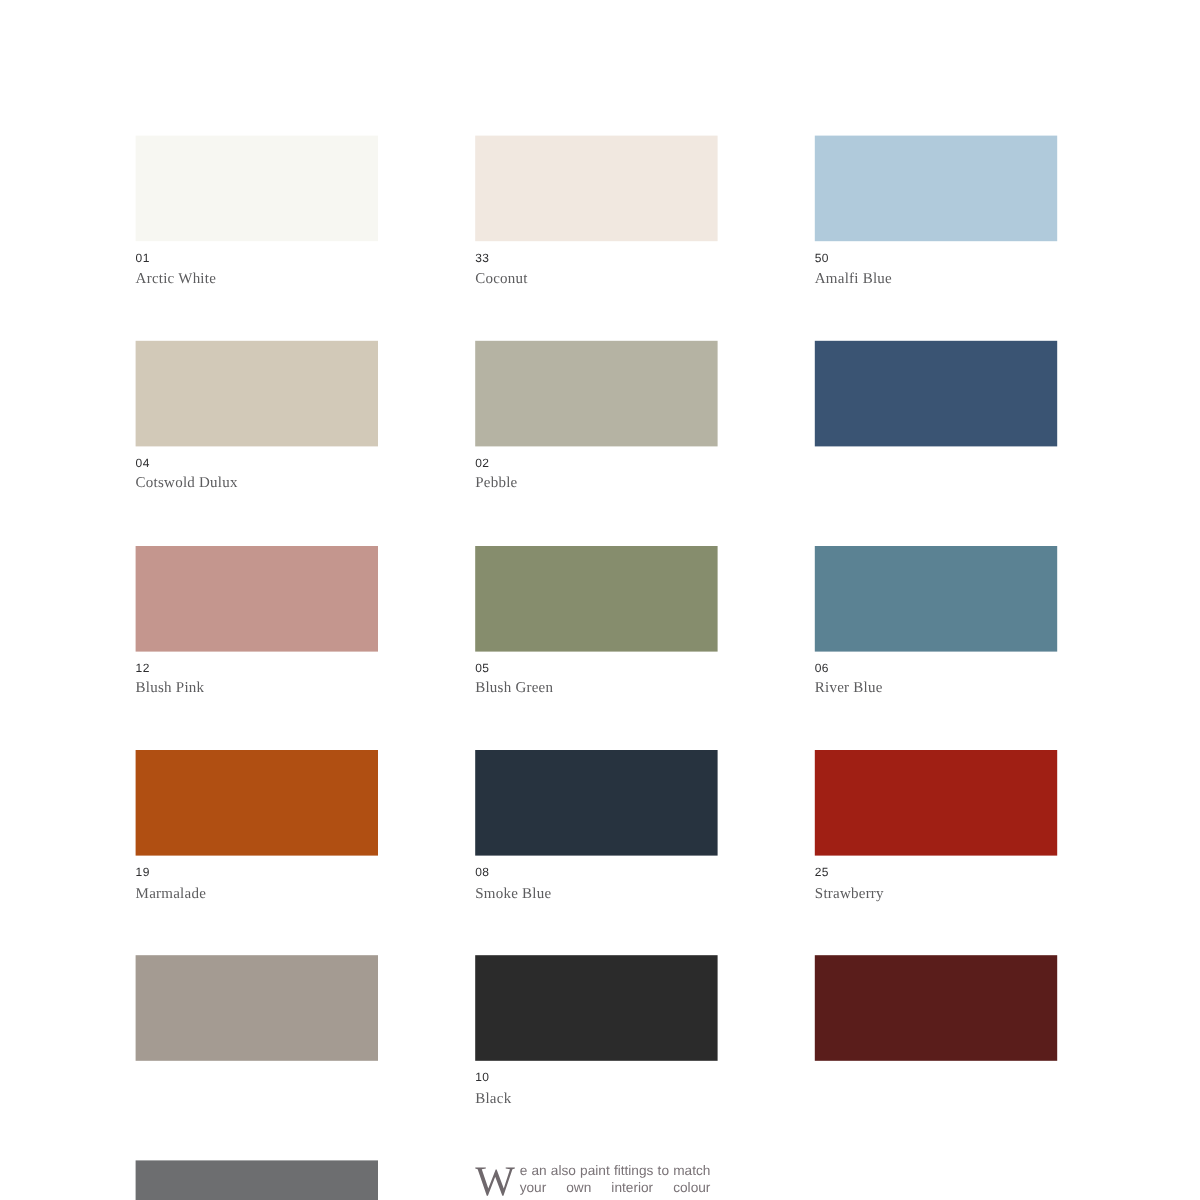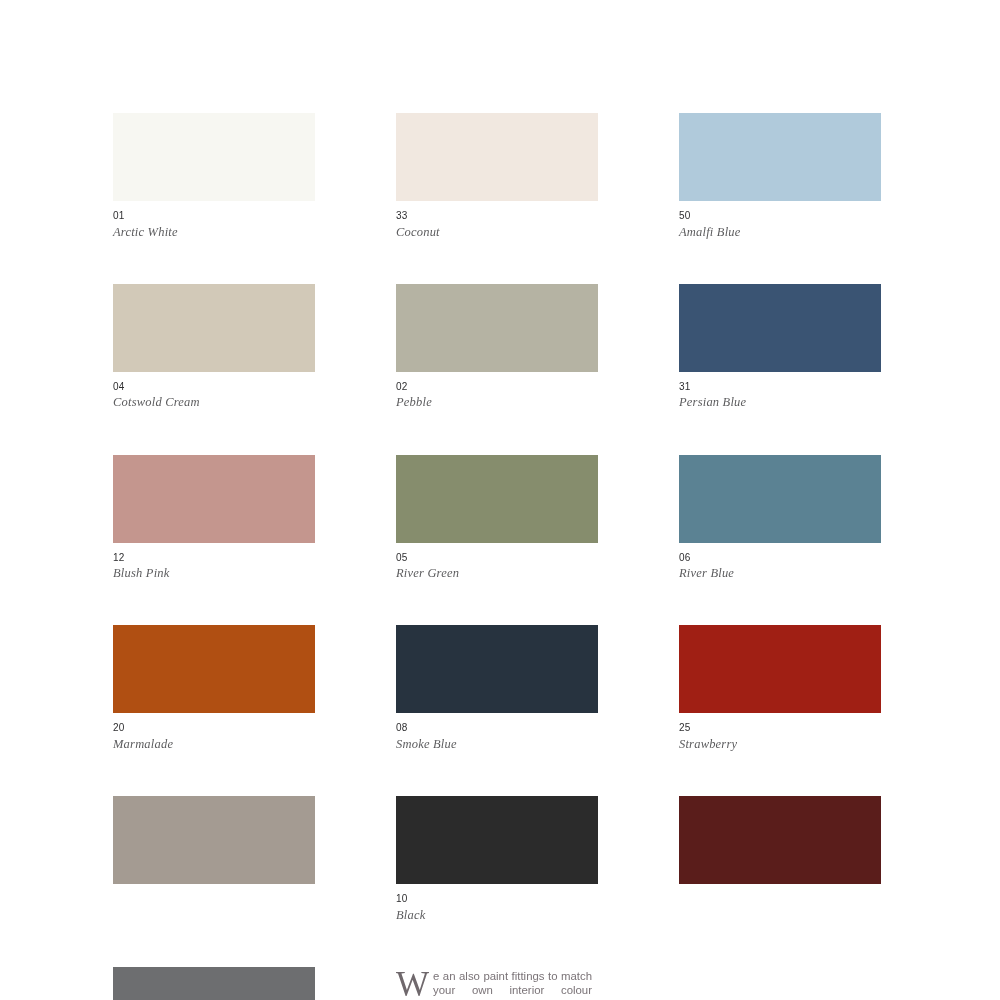--- a/index.html
+++ b/index.html
@@ -40,21 +40,20 @@
   .code {
     font-family: "Liberation Sans", sans-serif;
     font-size: 10px;
     font-weight: normal;
     color: #2e2e30;
     letter-spacing: 0.3px;
     line-height: 1.25;
   }
   .name {
     font-family: "Liberation Serif", serif;
-    font-style: italic;
     font-size: 12.5px;
     color: #5c5c5e;
     line-height: 1.3;
     padding-top: 1px;
     letter-spacing: 0.2px;
   }
 
   
   .note {
     width: 196px;
@@ -104,68 +103,64 @@
     <div class="label">
       <div class="code">50</div>
       <div class="name">Amalfi Blue</div>
     </div>
   </div>
 
   <div class="cell">
     <span class="swatch" style="background: rgb(210, 201, 184);"></span>
     <div class="label">
       <div class="code">04</div>
-      <div class="name">Cotswold Cream</div>
+      <div class="name">Cotswold Dulux</div>
     </div>
   </div>
 
   <div class="cell">
     <span class="swatch" style="background: rgb(181, 179, 163);"></span>
     <div class="label">
       <div class="code">02</div>
       <div class="name">Pebble</div>
     </div>
   </div>
 
   <div class="cell">
     <span class="swatch" style="background: rgb(58, 84, 115);"></span>
-    <div class="label">
-      <div class="code">31</div>
-      <div class="name">Persian Blue</div>
-    </div>
   </div>
 
   <div class="cell">
     <span class="swatch" style="background: rgb(196, 150, 142);"></span>
     <div class="label">
       <div class="code">12</div>
       <div class="name">Blush Pink</div>
     </div>
   </div>
 
   <div class="cell">
     <span class="swatch" style="background: rgb(134, 141, 109);"></span>
     <div class="label">
       <div class="code">05</div>
-      <div class="name">River Green</div>
+      <div class="name">Blush Green</div>
     </div>
   </div>
 
   <div class="cell">
     <span class="swatch" style="background: rgb(91, 130, 147);"></span>
     <div class="label">
       <div class="code">06</div>
       <div class="name">River Blue</div>
     </div>
   </div>
 
   <div class="cell">
     <span class="swatch" style="background: rgb(176, 79, 18);"></span>
     <div class="label">
-      <div class="code">20</div>
+      <div class="code">19</div>
       <div class="name">Marmalade</div>
     </div>
   </div>
 
 
   <div class="cell">
     <span class="swatch" style="background: rgb(39, 51, 63);"></span>
     <div class="label">
       <div class="code">08</div>
       <div class="name">Smoke Blue</div>

